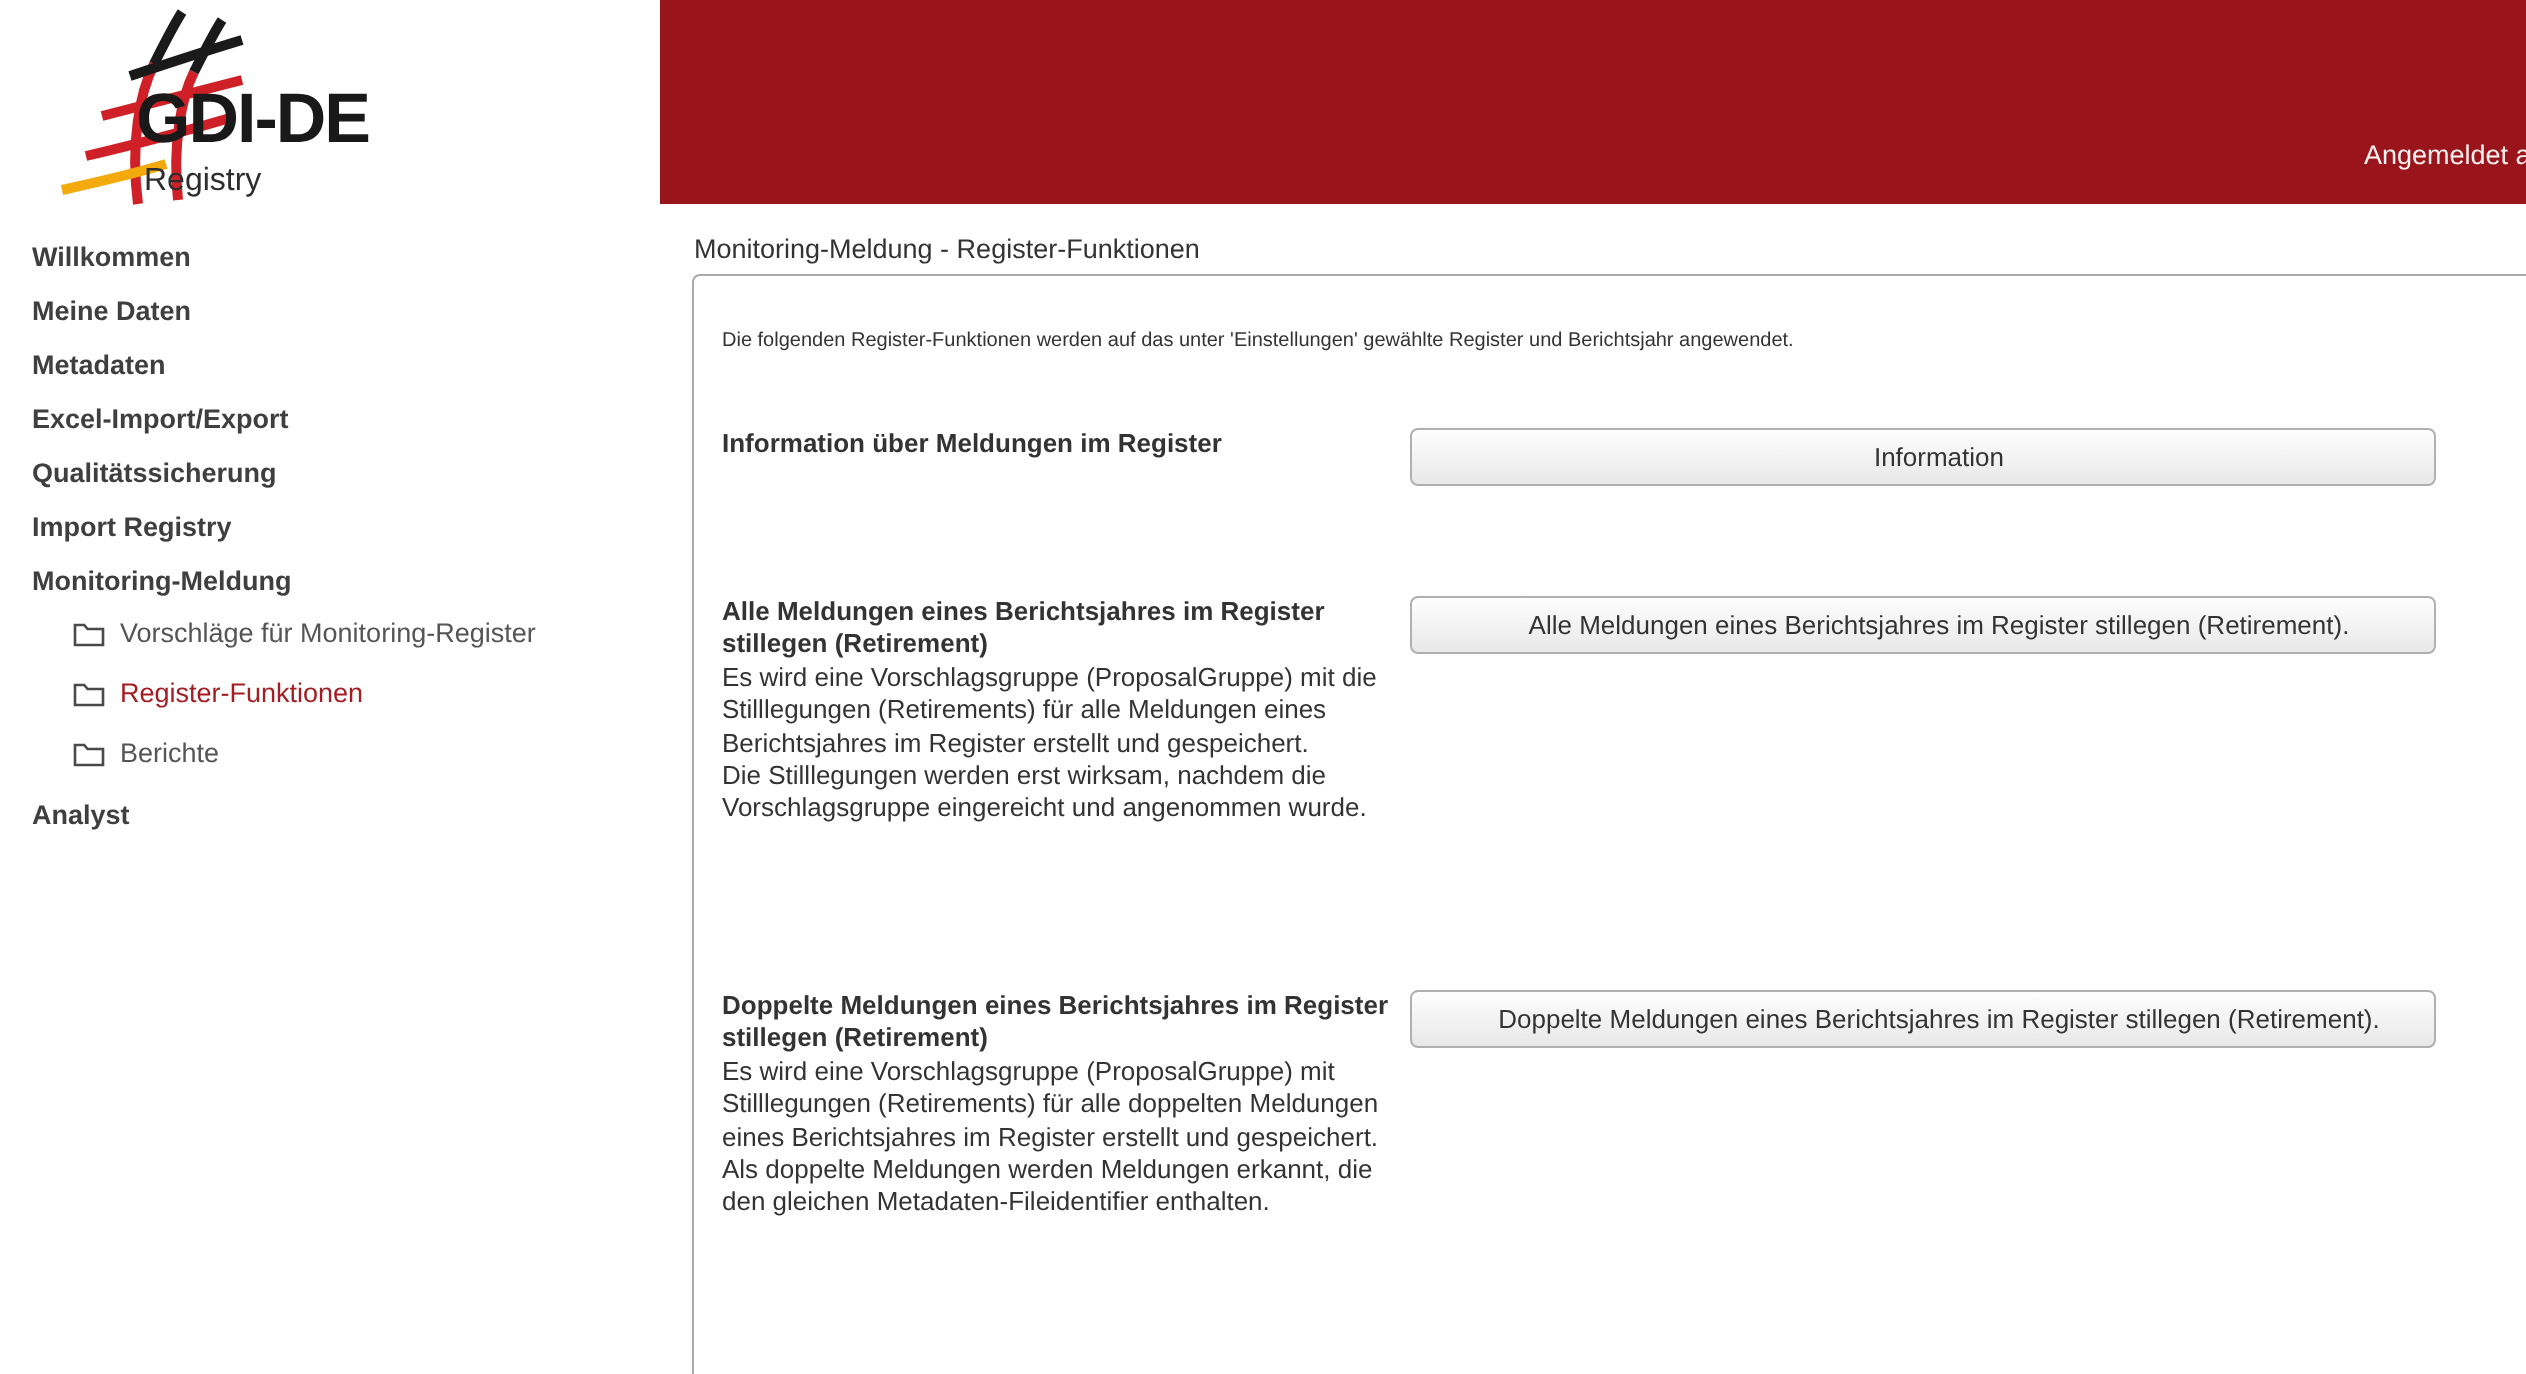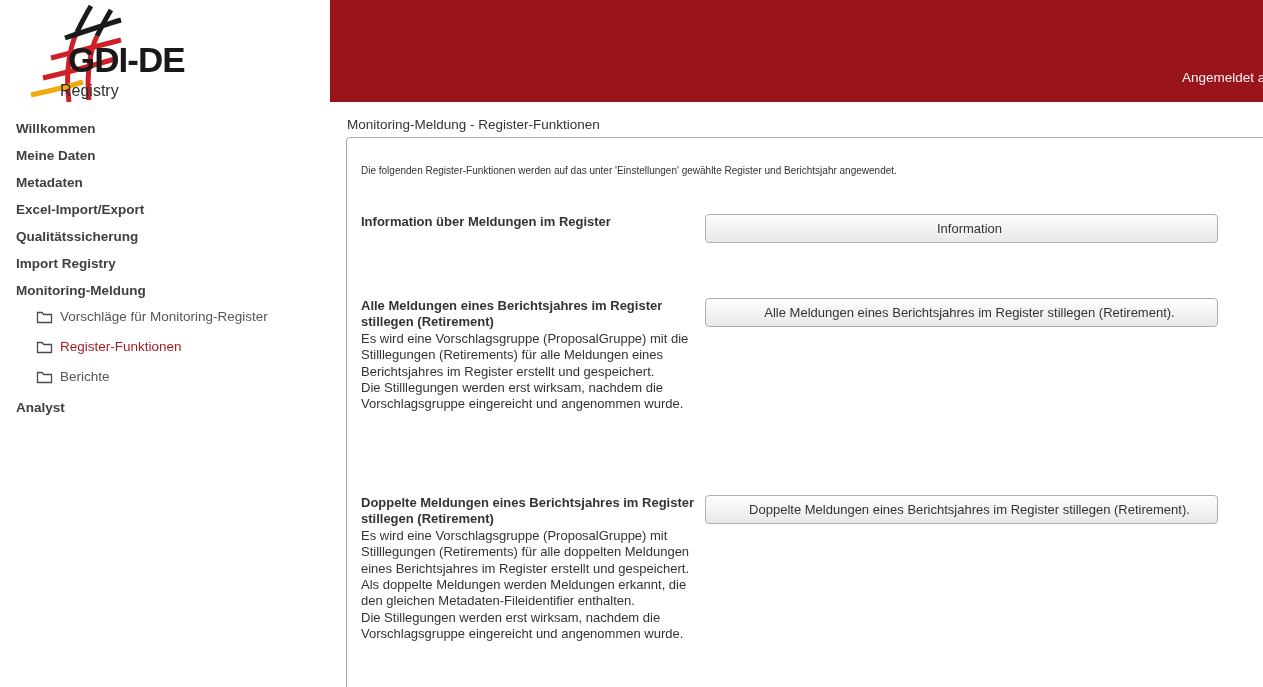--- a/index.html
+++ b/index.html
@@ -21,21 +21,21 @@
   }
 
   
   .sidebar { position:absolute; left:0; top:0; width:330px; height:687px; background:#fff; }
   .logo { position:absolute; left:0; top:0; width:230px; height:110px; cursor:pointer; }
   .logo-mark { position:absolute; left:25px; top:2px; }
   .logo-title {
     position:absolute; left:68px; top:40px; font-size:35px; font-weight:bold;
     letter-spacing:-1px; color:#191919;
   }
-  .logo-subtitle { position:absolute; left:60px; top:82px; font-size:16px; color:#2d2d2d; }
+  .logo-subtitle { position:absolute; left:72px; top:82px; font-size:16px; color:#2d2d2d; }
 
   .nav-top {
     position:absolute; left:16px; display:block; font-size:13.5px; font-weight:bold;
     color:#3f3f3f; text-decoration:none; white-space:nowrap; cursor:pointer;
   }
   .nav-sub {
     position:absolute; left:36px; display:flex; align-items:center; gap:7px;
     font-size:13.5px; color:#555; text-decoration:none; white-space:nowrap; cursor:pointer;
   }
   .nav-sub .lbl { color:#555; }
@@ -148,20 +148,19 @@
           <div class="sec-desc">Es wird eine Vorschlagsgruppe (ProposalGruppe) mit die Stilllegungen (Retirements) für alle Meldungen eines Berichtsjahres im Register erstellt und gespeichert.</div>
           <div class="sec-desc">Die Stilllegungen werden erst wirksam, nachdem die Vorschlagsgruppe eingereicht und angenommen wurde.</div>
         </div>
         <button class="btn">Alle Meldungen eines Berichtsjahres im Register stillegen (Retirement).</button>
       </div>
 
       <div class="row" style="top:357px">
         <div class="left">
           <div class="sec-heading">Doppelte Meldungen eines Berichtsjahres im Register stillegen (Retirement)</div>
           <div class="sec-desc">Es wird eine Vorschlagsgruppe (ProposalGruppe) mit Stilllegungen (Retirements) für alle doppelten Meldungen eines Berichtsjahres im Register erstellt und gespeichert. Als doppelte Meldungen werden Meldungen erkannt, die den gleichen Metadaten-Fileidentifier enthalten.</div>
-          <div class="sec-desc">Die Stillegungen werden erst wirksam, nachdem die Vorschlagsgruppe eingereicht und angenommen wurde.</div>
         </div>
         <button class="btn">Doppelte Meldungen eines Berichtsjahres im Register stillegen (Retirement).</button>
       </div>
     </div>
   </main>
 
 </div>
 
 </body></html>

